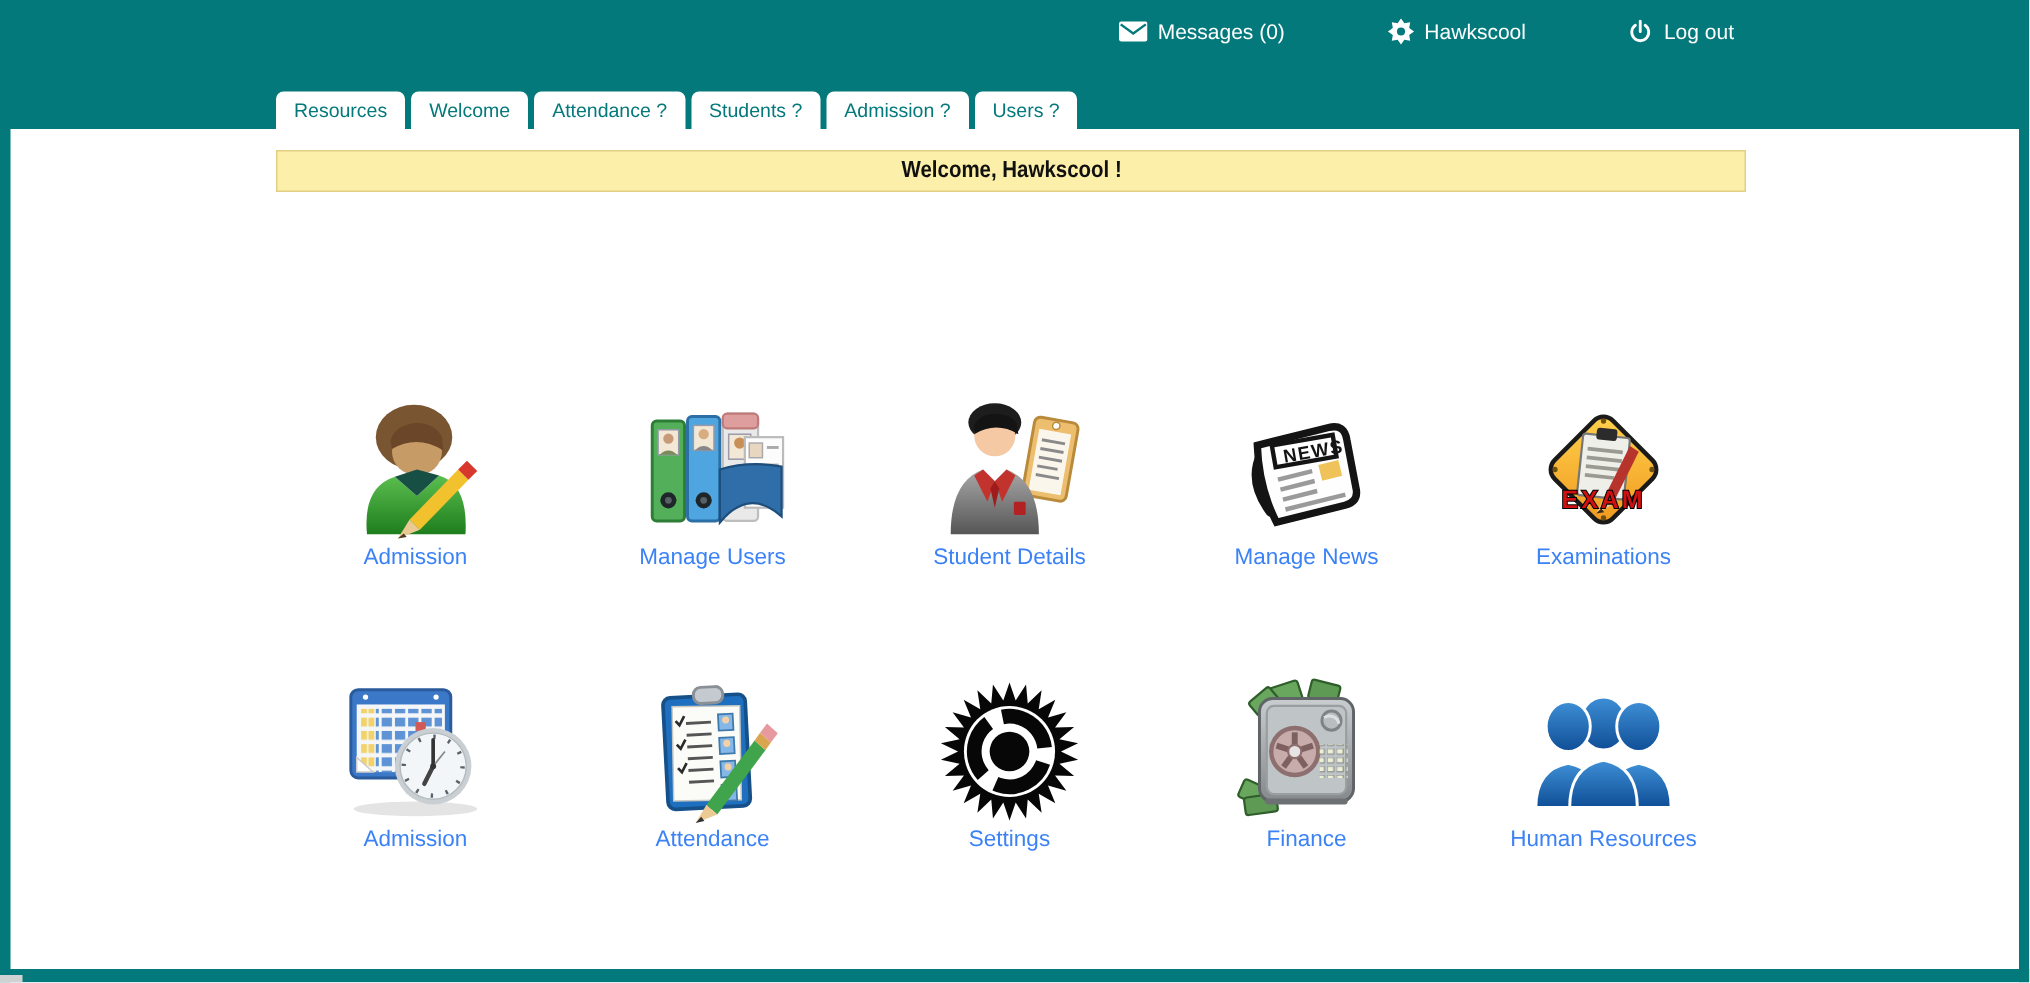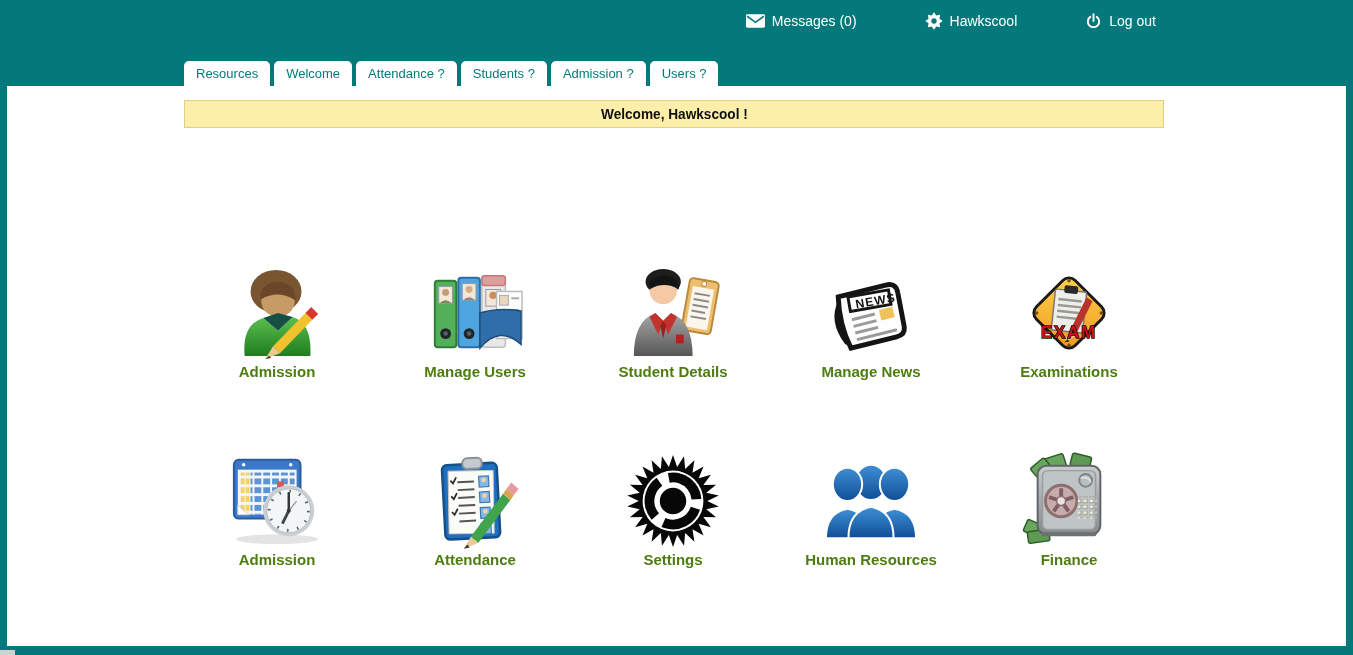--- a/index.html
+++ b/index.html
@@ -23,21 +23,21 @@
   
   .banner{position:absolute;left:184px;top:100px;width:978px;height:26px;background:#FCEFA9;
           border:1px solid #E2CE85;display:flex;align-items:center;justify-content:center;}
   .banner-text{font-weight:bold;font-size:15.5px;color:#101010;display:inline-block;
                transform:scaleX(.88);letter-spacing:0;}
   
   .modules{position:absolute;left:178px;top:264px;display:grid;
            grid-template-columns:repeat(5,198px);grid-auto-rows:120px;row-gap:68px;}
   .module{display:flex;flex-direction:column;align-items:center;cursor:pointer;}
   .module svg{width:98px;height:98px;display:block;}
-  .module-label{margin-top:1px;font-size:15px;font-weight:bold;color:#4d7c0f;white-space:nowrap;}
+  .module-label{margin-top:1px;font-size:15px;font-weight:normal;color:#3b82f6;white-space:nowrap;}
 </style>
 </head>
 <body>
 
 <div id="app">
 
   <div class="topbar"></div>
   <div class="edge edge-left"></div>
   <div class="edge edge-right"></div>
   <div class="edge edge-bottom"></div>
@@ -278,40 +278,20 @@
         <circle cx="50" cy="50" r="31" fill="#FFF"></circle>
         <circle cx="50" cy="50" r="24" fill="none" stroke="#070707" stroke-width="10" stroke-dasharray="40 10.27" transform="rotate(18 50 50)"></circle>
         <circle cx="50" cy="50" r="13.5" fill="#070707"></circle>
       </svg>
       <div class="module-label">Settings</div>
     </div>
 
     <div class="module">
       <svg viewBox="0 0 100 100">
         <defs>
-            <linearGradient id="hrG" x1="0" y1="0" x2="0" y2="1">
-          <stop offset="0" stop-color="#3E8FD6"></stop>
-              <stop offset="1" stop-color="#0F4E96"></stop>
-            </linearGradient>
-          </defs>
-        <g fill="url(#hrG)" stroke="#FFF" stroke-width="2">
-          <ellipse cx="50" cy="31" rx="16" ry="18"></ellipse>
-          <ellipse cx="26" cy="33" rx="15" ry="17"></ellipse>
-          <ellipse cx="74" cy="33" rx="15" ry="17"></ellipse>
-          <path d="M4,88 Q4,62 26,58 Q48,62 48,88 Z"></path>
-          <path d="M52,88 Q52,62 74,58 Q96,62 96,88 Z"></path>
-          <path d="M27,88 Q27,60 50,56 Q73,60 73,88 Z"></path>
-        </g>
-      </svg>
-      <div class="module-label">Human Resources</div>
-    </div>
-
-    <div class="module">
-      <svg viewBox="0 0 100 100">
-        <defs>
           <linearGradient id="fnG" x1="0" y1="0" x2="0" y2="1">
             <stop offset="0" stop-color="#C9CDCF"></stop>
               <stop offset="1" stop-color="#86898B"></stop>
             </linearGradient>
           <pattern id="fnK" width="6.4" height="6" patternUnits="userSpaceOnUse">
             <rect width="4.6" height="3.8" fill="#EDEFD2" stroke="#8A8F90" stroke-width="0.8"></rect>
             </pattern>
         </defs>
         <rect x="26" y="4" width="20" height="14" rx="2" transform="rotate(-18 36 11)" fill="#69A65E" stroke="#2F5E2A" stroke-width="1.5"></rect>
         <rect x="52" y="3" width="20" height="13" rx="2" transform="rotate(14 62 10)" fill="#5E9A54" stroke="#2F5E2A" stroke-width="1.5"></rect>
@@ -330,14 +310,34 @@
           <line x1="42" y1="50" x2="49.6" y2="60.5"></line>
           <line x1="42" y1="50" x2="34.4" y2="60.5"></line>
           <line x1="42" y1="50" x2="29.6" y2="46"></line>
         </g>
         <circle cx="42" cy="50" r="4.5" fill="#E8E3E3" stroke="#8E6F6F" stroke-width="1.5"></circle>
         <rect x="59" y="45" width="19" height="23" fill="url(#fnK)"></rect>
       </svg>
       <div class="module-label">Finance</div>
     </div>
 
+    <div class="module">
+      <svg viewBox="0 0 100 100">
+        <defs>
+            <linearGradient id="hrG" x1="0" y1="0" x2="0" y2="1">
+          <stop offset="0" stop-color="#3E8FD6"></stop>
+              <stop offset="1" stop-color="#0F4E96"></stop>
+            </linearGradient>
+          </defs>
+        <g fill="url(#hrG)" stroke="#FFF" stroke-width="2">
+          <ellipse cx="50" cy="31" rx="16" ry="18"></ellipse>
+          <ellipse cx="26" cy="33" rx="15" ry="17"></ellipse>
+          <ellipse cx="74" cy="33" rx="15" ry="17"></ellipse>
+          <path d="M4,88 Q4,62 26,58 Q48,62 48,88 Z"></path>
+          <path d="M52,88 Q52,62 74,58 Q96,62 96,88 Z"></path>
+          <path d="M27,88 Q27,60 50,56 Q73,60 73,88 Z"></path>
+        </g>
+      </svg>
+      <div class="module-label">Human Resources</div>
+    </div>
+
   </div>
 </div>
 
 </body></html>

